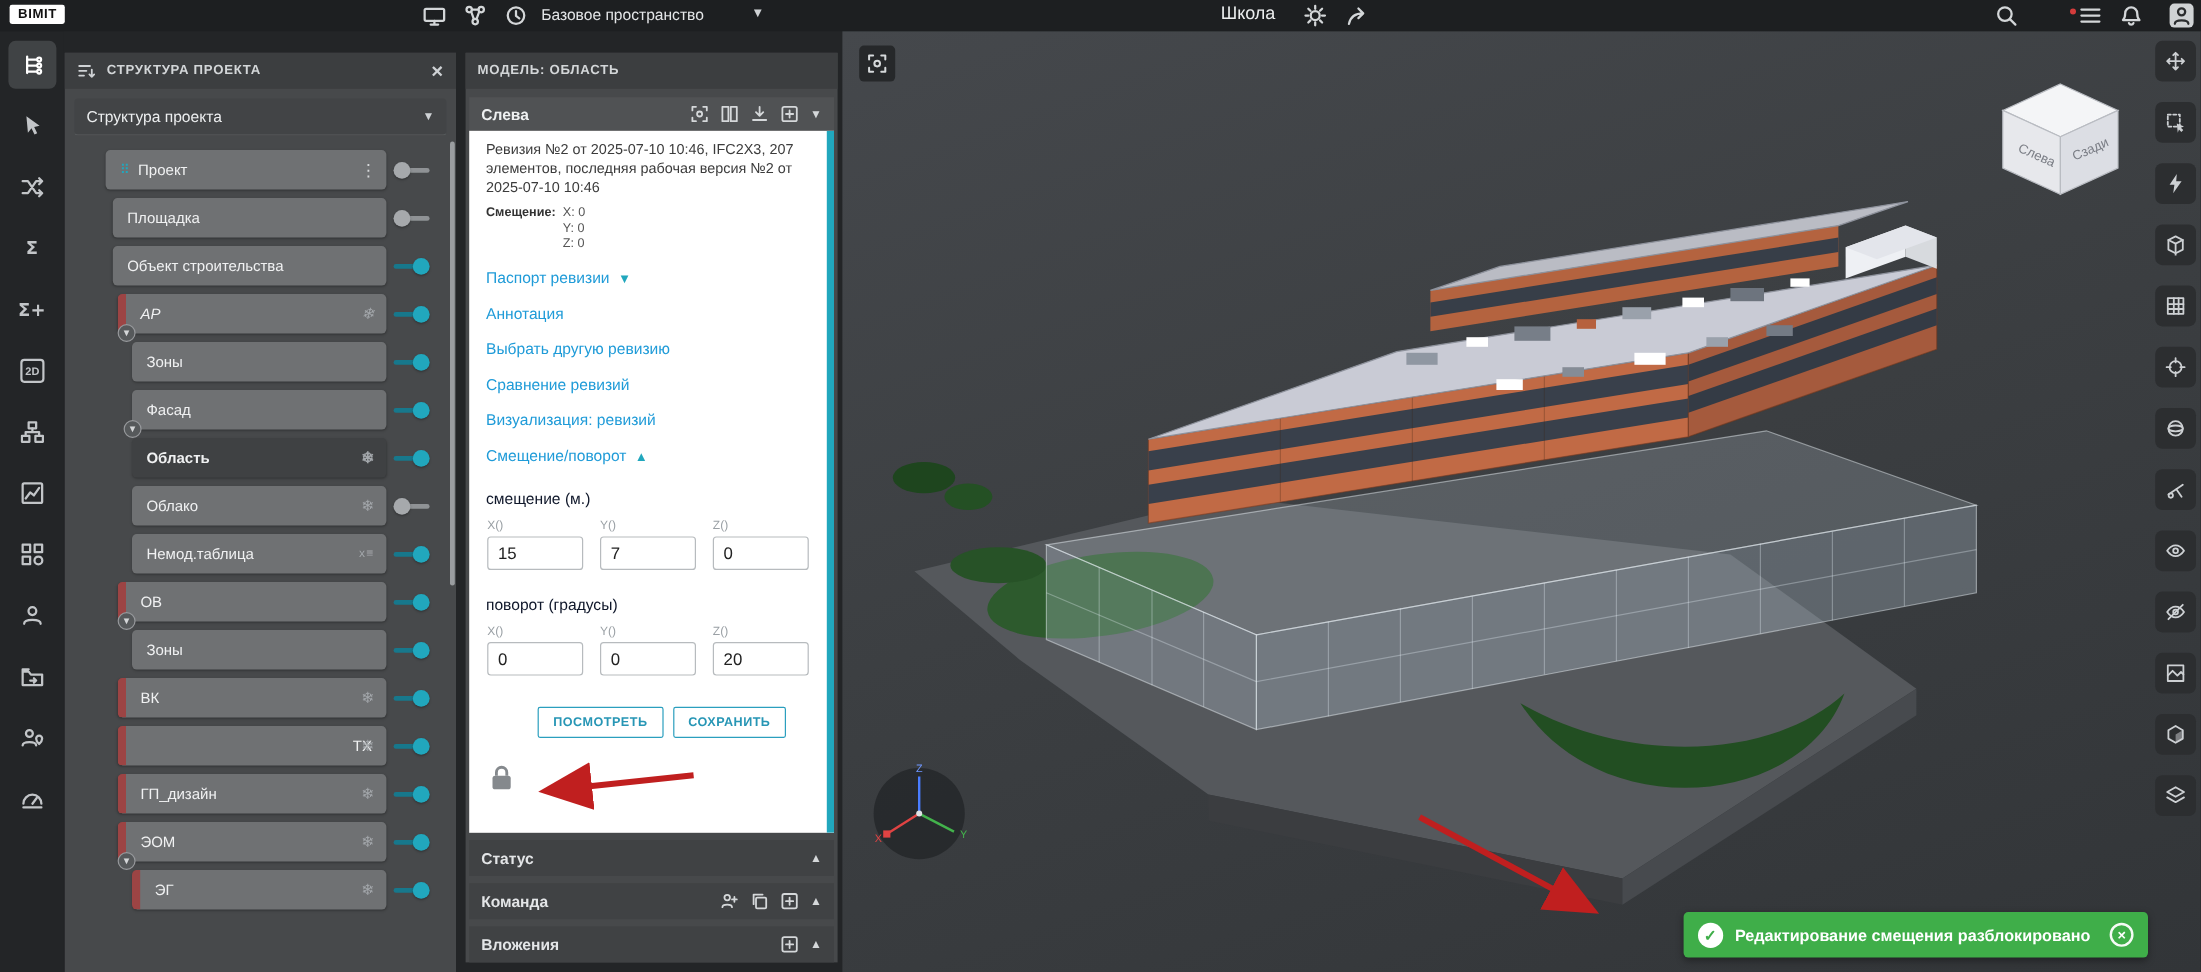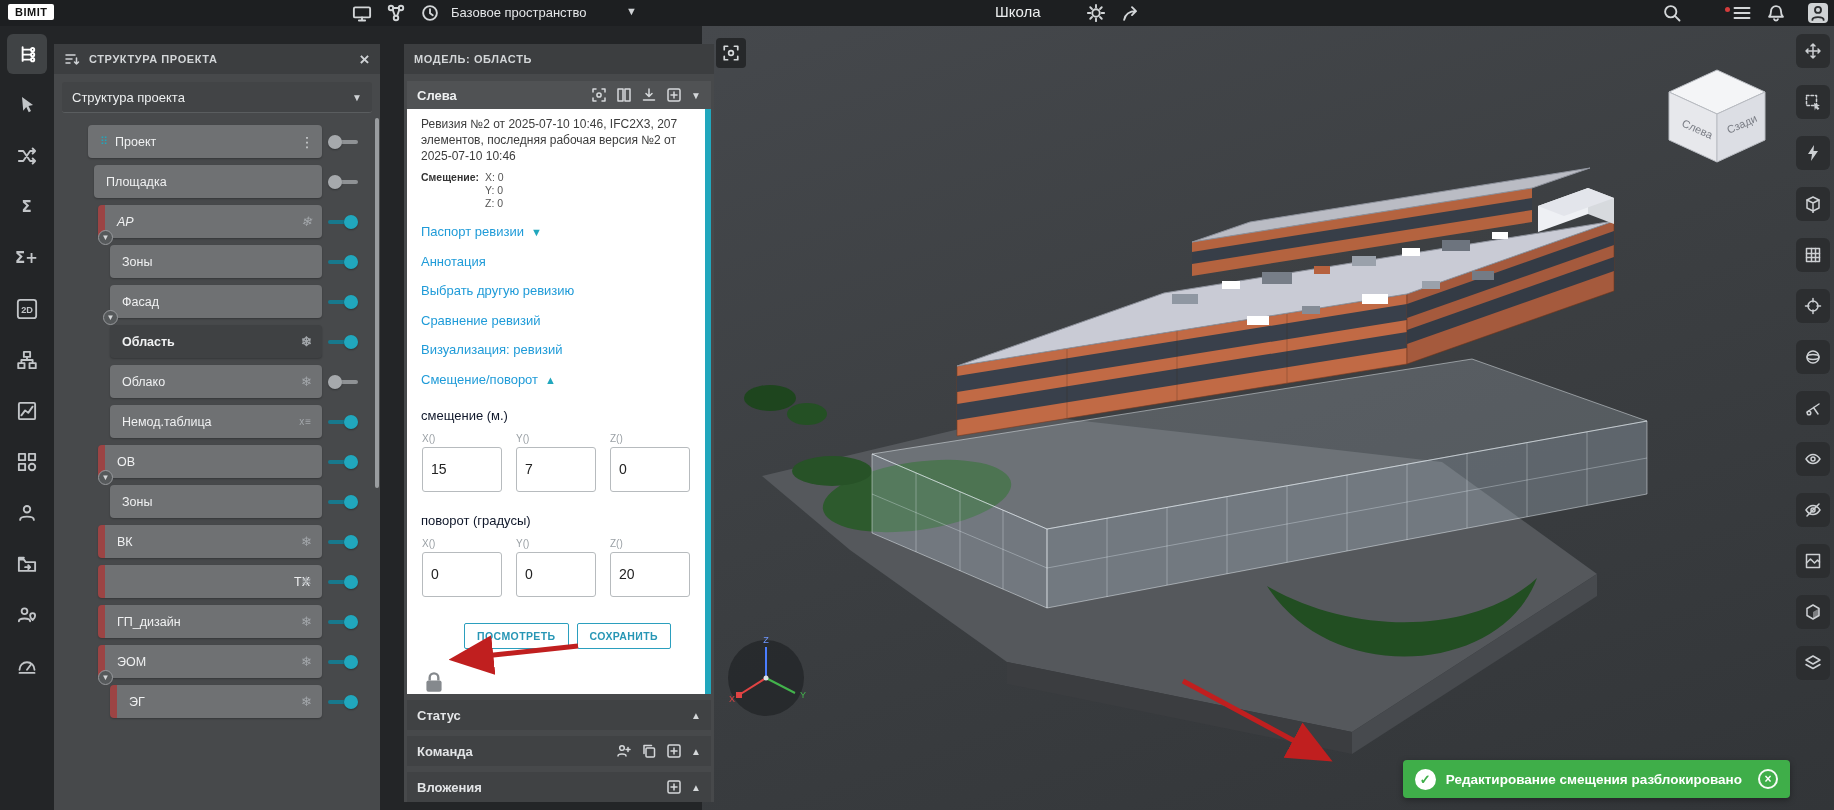--- a/index.html
+++ b/index.html
@@ -11,21 +11,21 @@
   }
   .ic{fill:none;stroke:currentColor;stroke-width:1.5;stroke-linecap:round;stroke-linejoin:round}
 
   
   .topbar{position:absolute;top:0;left:0;right:0;height:26px;background:#1d1f21;z-index:30;display:flex;align-items:center}
   .logo{position:absolute;left:8px;top:4px;background:#fff;color:#111;font-weight:bold;font-size:11px;
         padding:2px 7px;border-radius:2px;letter-spacing:.5px}
   .tb-ic{position:absolute;top:3px;width:20px;height:20px;color:#d3d6d8;cursor:pointer}
   .ws-label{position:absolute;left:451px;top:5px;font-size:13px;color:#e4e6e8;cursor:pointer}
   .ws-caret{position:absolute;left:626px;top:5px;color:#cfd2d5;font-size:11px;cursor:pointer}
-  .proj-title{position:absolute;left:995px;top:3px;width:90px;font-size:15px;color:#eceeef}
+  .proj-title{position:absolute;left:995px;top:3px;width:90px;text-align:center;font-size:15px;color:#eceeef}
   .tb-right{color:#d3d6d8}
   .avatar{position:absolute;right:6px;top:3px;width:20px;height:20px;border-radius:4px;background:#cfd2d4;color:#2a2c2e;cursor:pointer}
   .bell-dot{position:absolute;right:56px;top:4px;width:5px;height:5px;border-radius:50%;background:#d43c3c}
 
   
   .left-rail{position:absolute;top:26px;left:0;width:53px;bottom:0;background:#232527;z-index:20;
              display:flex;flex-direction:column;align-items:center;padding-top:8px;gap:11px}
   .rail-btn{width:40px;height:40px;display:flex;align-items:center;justify-content:center;color:#c2c5c8;
             border-radius:6px;cursor:pointer;flex:0 0 auto}
   .rail-btn.active{background:#404345;color:#ffffff}
@@ -56,40 +56,40 @@
             text-align:center;box-sizing:border-box}
   .toggle{position:absolute;right:22px;top:10px;width:30px;height:14px;cursor:pointer}
   .toggle .track{position:absolute;left:0;right:0;top:5px;height:4px;border-radius:2px;background:#8f9295}
   .toggle .knob{position:absolute;top:0;left:0;width:14px;height:14px;border-radius:50%;background:#a6a9ac;
             box-shadow:0 1px 2px rgba(0,0,0,.3)}
   .toggle.on .track{background:#17788c}
   .toggle.on .knob{background:var(--teal);left:16px}
   .v-scroll{position:absolute;top:74px;right:1px;width:4px;height:370px;background:#9a9da0;border-radius:2px;cursor:pointer}
 
   
-  .model-panel{position:absolute;top:44px;left:404px;width:310px;bottom:8px;background:#47494b;z-index:10;
+  .model-panel{position:absolute;top:44px;left:388px;width:310px;bottom:8px;background:#47494b;z-index:10;
                display:flex;flex-direction:column}
   .file-bar{height:28px;margin:7px 3px 0;background:#505254;display:flex;align-items:center;padding:0 10px;
             color:#eef0f1;font-size:13px;font-weight:bold}
   .bar-icons{margin-left:auto;display:flex;align-items:center;gap:9px;color:#d5d8da}
   .bar-icons .chev{font-size:10px;cursor:pointer}
   .bar-icons svg{cursor:pointer}
   .file-body{flex:1;margin:0 3px;background:#ffffff;position:relative;overflow:hidden;padding:8px 14px 0}
   .scroll-accent{position:absolute;top:0;right:0;bottom:0;width:6px;background:var(--teal);cursor:pointer}
   .rev-text{font-size:12px;color:#3c3c3c;line-height:1.32;padding-right:10px}
   .offset-summary{display:flex;gap:6px;margin-top:7px;font-size:10.5px}
   .offset-summary .os-label{font-weight:bold;color:#333}
   .os-vals{display:flex;flex-direction:column;gap:1px;color:#555}
   .mlinks{margin-top:15px}
   .mlink{color:var(--link);font-size:13px;margin-bottom:14.5px;cursor:pointer}
   .mlink .caret{color:var(--teal);margin-left:7px;font-size:11px}
   .grp-label{font-size:13px;color:#0f172a;margin-top:21px}
   .fields{display:flex;gap:14px;margin:10px 0 0 1px}
   .field .axis{font-size:10px;color:#9aa0a5;margin-bottom:3px}
-  .field input{width:80px;height:45px;border:1px solid #b7bbbe;border-radius:3px;
+  .field input{width:80px;height:28px;border:1px solid #b7bbbe;border-radius:3px;
                font-family:"Liberation Sans",sans-serif;font-size:14px;padding:0 8px;color:#222;box-sizing:border-box;background:#fff}
   .btn-row{display:flex;gap:8px;justify-content:flex-end;margin:26px 26px 0 0}
   .btn{border:1px solid #2b9fbe;color:#2796b5;background:#fff;border-radius:2px;
        font-family:"Liberation Sans",sans-serif;font-weight:bold;font-size:10.5px;letter-spacing:.4px;
        padding:6px 12px;cursor:pointer}
   .lock{margin-top:20px;color:#85898d;cursor:pointer}
   .sec-bar{height:30px;margin:6px 3px 0;background:#404244;display:flex;align-items:center;padding:0 10px;
            color:#e3e5e7;font-size:13px;font-weight:bold;cursor:pointer}
 
   
@@ -325,20 +325,29 @@
         <span class="toggle">
           <span class="track"></span>
           <span class="knob"></span>
         </span>
       </div>
       <div class="tree-line">
         <div class="tree-row" style="left: 40px;">
           <span>Площадка</span>
         </div>
         <span class="toggle">
+          <span class="track"></span>
+          <span class="knob"></span>
+        </span>
+      </div>
+      <div class="tree-line">
+        <div class="tree-row" style="left: 40px;">
+          <span>Объект строительства</span>
+        </div>
+        <span class="toggle on">
           <span class="track"></span>
           <span class="knob"></span>
         </span>
       </div>
       <div class="tree-line">
         <div class="tree-row red" style="left: 44px; font-style: italic;">
           <span>АР</span>
           <span class="badge">❄</span>
           <span class="expander">▼</span>
         </div>

